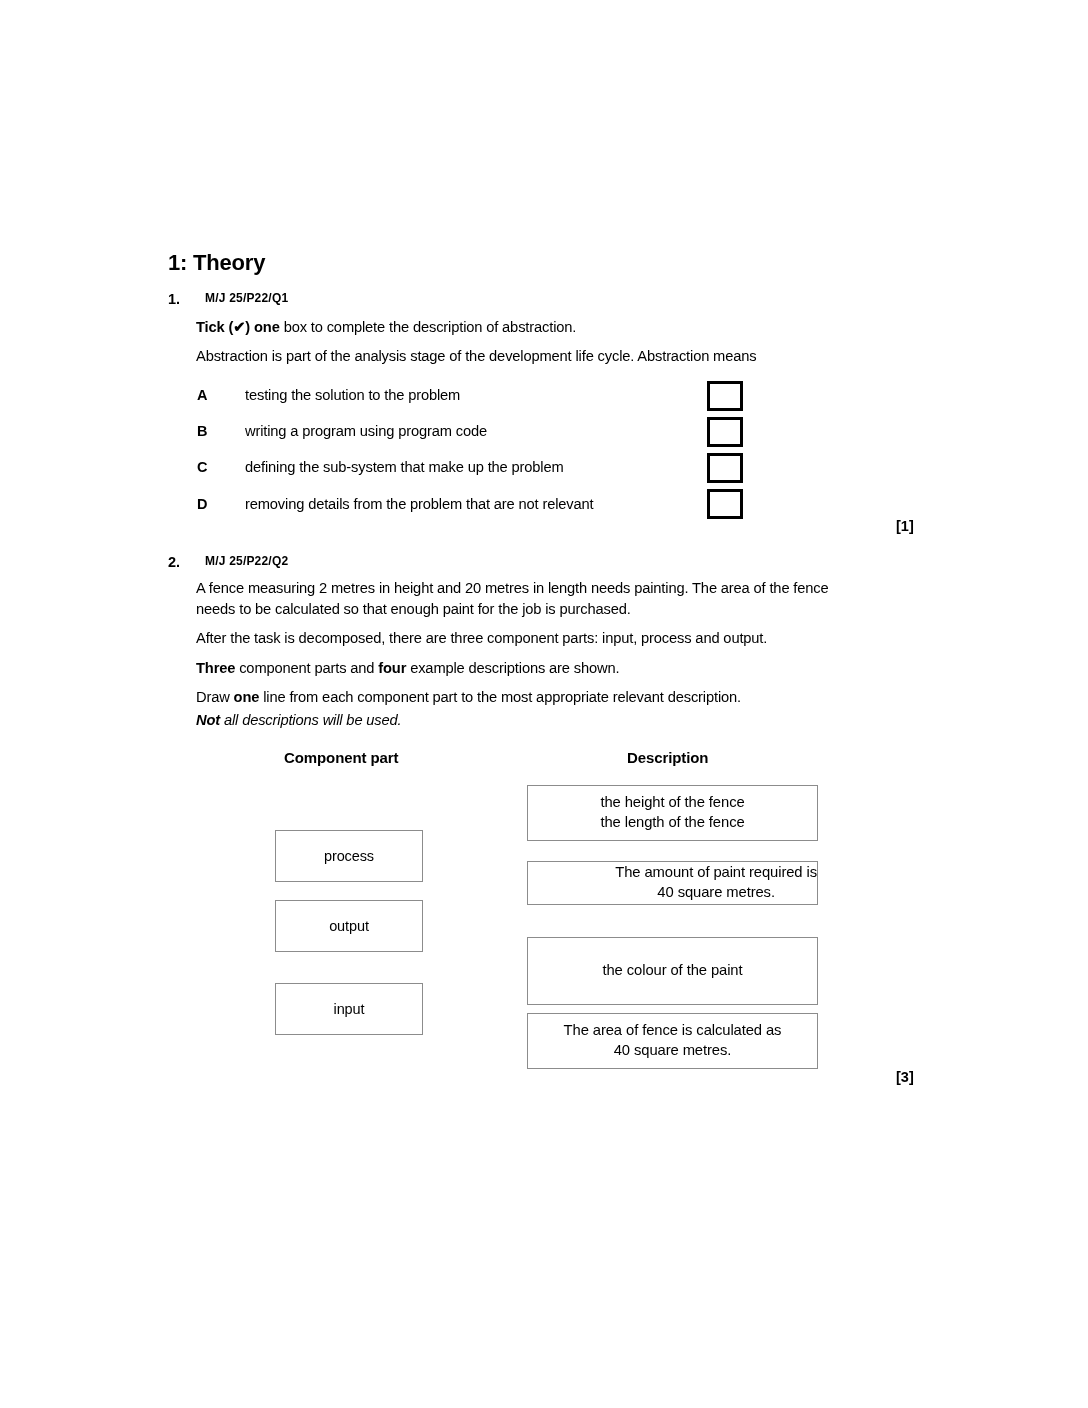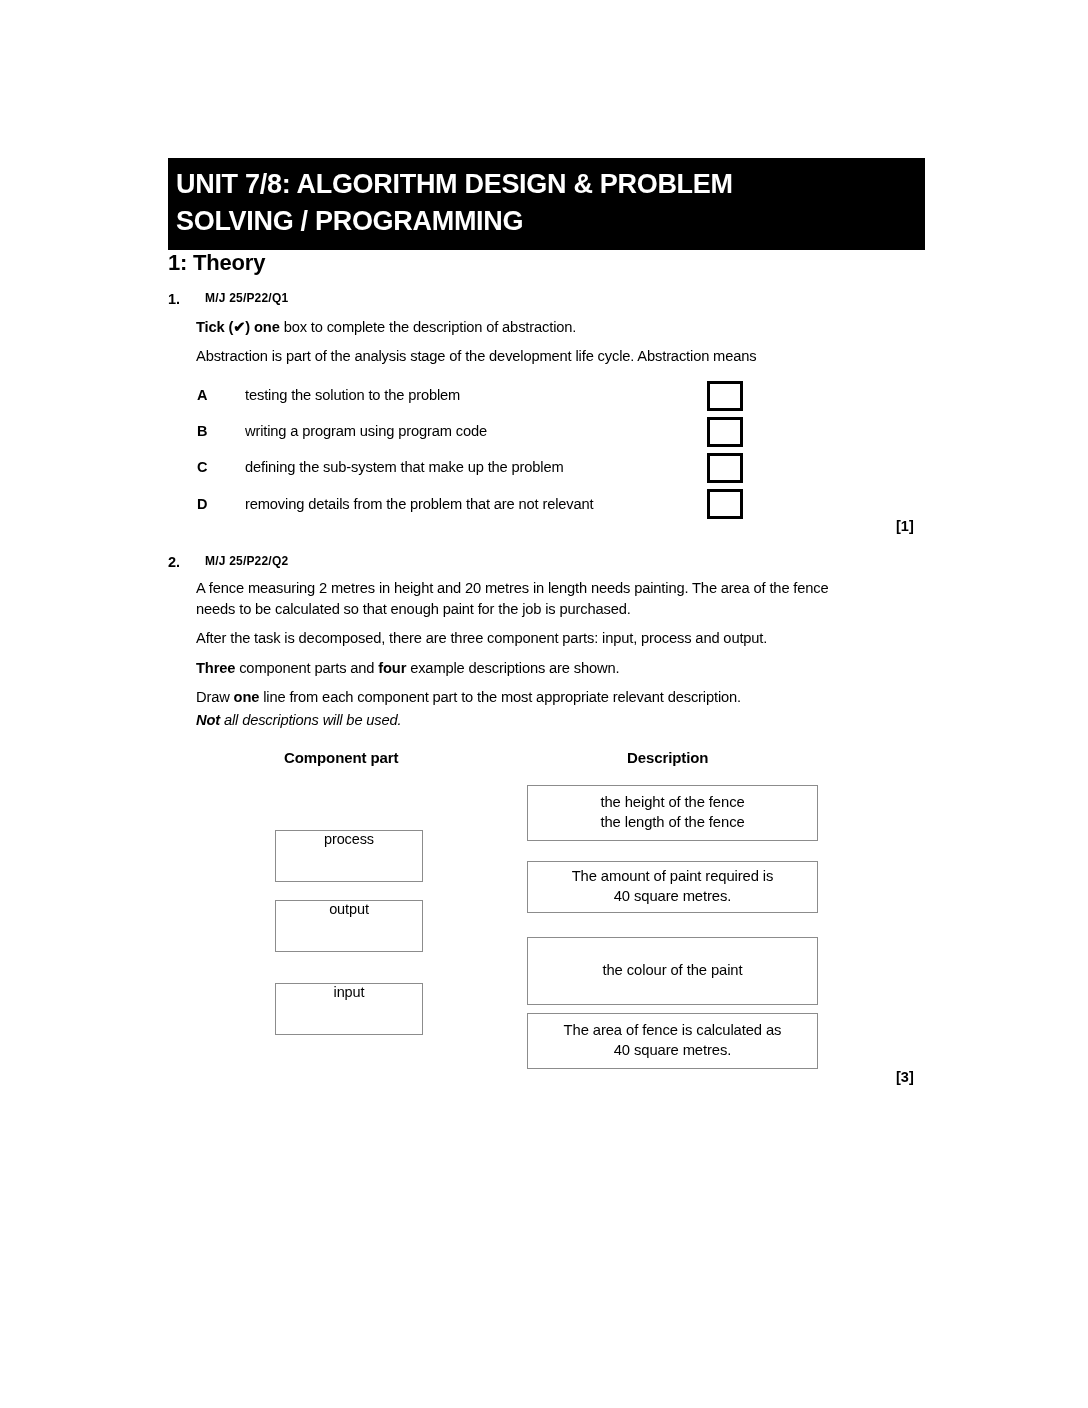--- a/index.html
+++ b/index.html
@@ -136,20 +136,21 @@
     letter-spacing: -0.1px;
   }
   .part-box {
     position: absolute;
     width: 148px;
     height: 52px;
     border: 1px solid #8c8c8c;
     background: #fff;
     box-sizing: border-box;
     display: flex;
+    align-items: center;
     justify-content: center;
     font-size: 14.5px;
     letter-spacing: -0.1px;
   }
   .desc-box {
     position: absolute;
     left: 527px;
     width: 291px;
     border: 1px solid #8c8c8c;
     background: #fff;
@@ -162,24 +163,20 @@
     line-height: 1.35;
     letter-spacing: -0.1px;
   }
 </style>
 </head>
 <body>
 
 <div class="page">
 
 
-  <div class="unit-banner">
-    <div class="line">UNIT 7/8: ALGORITHM DESIGN &amp; PROBLEM</div>
-    <div class="line">SOLVING / PROGRAMMING</div>
-  </div>
 
   <div class="section-heading">1: Theory</div>
 
   <div class="q-num" style="left:168px; top:291px;">1.</div>
   <div class="q-code" style="left:197px; top:291px;">M/J 25/P22/Q1</div>
 
   <div class="body-line" style="left:196px; top:320px;">
     <b>Tick (✔)</b><span> </span><b>one</b><span> box to complete the description of abstraction.</span>
   </div>
 
@@ -236,21 +233,21 @@
     <span>input</span>
   </div>
 
   <div class="desc-box" style="top:785px; height:56px;">
     <div>
       <div>the height of the fence</div>
       <div>the length of the fence</div>
     </div>
   </div>
 
-  <div class="desc-box" style="top:861px; height:52px;">
+  <div class="desc-box" style="top:861px; height:44px;justify-content:flex-end;">
     <div>
       <div>The amount of paint required is</div>
       <div>40 square metres.</div>
     </div>
   </div>
 
   <div class="desc-box" style="top:937px; height:68px;">
     <div>
       <div>the colour of the paint</div>
     </div>

